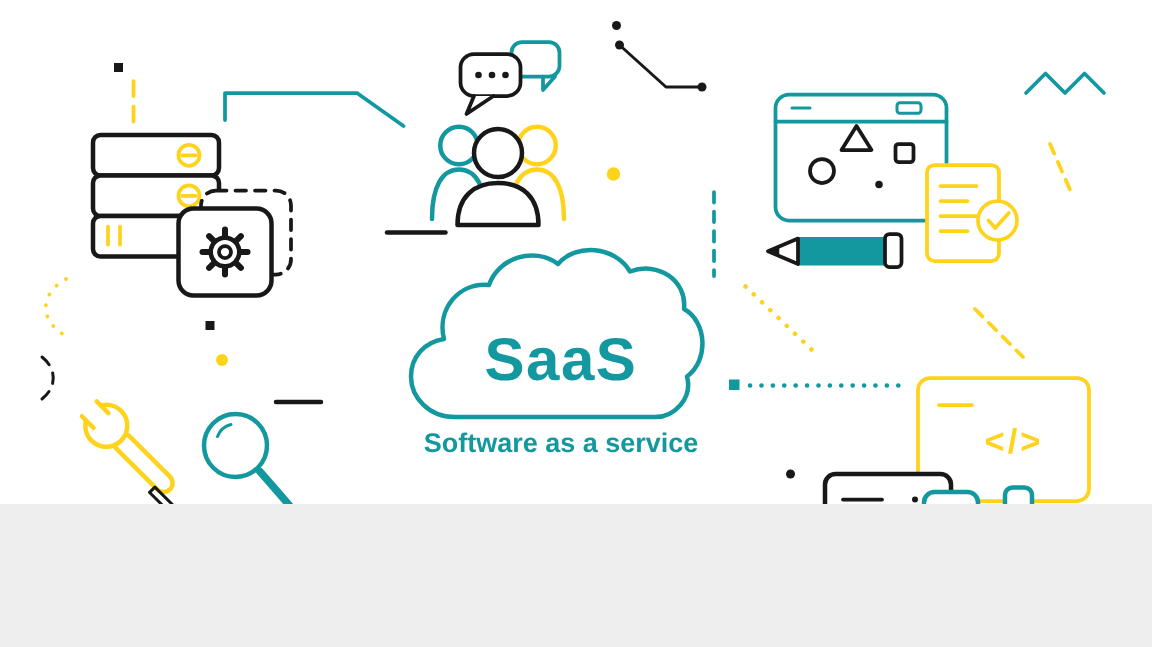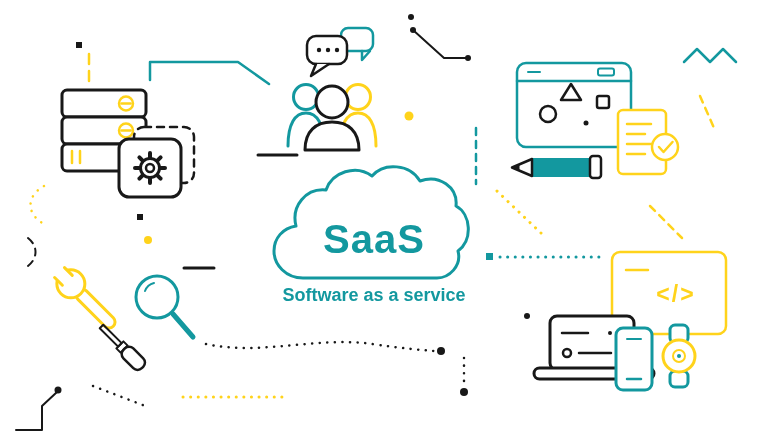--- a/index.html
+++ b/index.html
@@ -1,17 +1,17 @@
 <!DOCTYPE html>
 <html style="--teal: #13989f; --yellow: #ffd31b; --ink: #181818; --bg: #ffffff;"><head>
 <meta charset="utf-8">
 <style>
   :root { --teal:#13989f; --yellow:#ffd31b; --ink:#181818; --bg:#ffffff; }
   html,body{margin:0;padding:0;background:#eee;}
-  .canvas{position:relative;width:768px;height:431px;background:var(--bg);overflow:hidden;font-family:"Liberation Sans",sans-serif;}
+  .canvas{position:relative;width:768px;height:336px;background:var(--bg);overflow:hidden;font-family:"Liberation Sans",sans-serif;}
   svg{display:block;width:768px;height:431px;}
   svg *{stroke-linecap:round;stroke-linejoin:round;}
   .f0{fill:none}.fw{fill:#fff}.fk{fill:var(--ink)}.ft{fill:var(--teal)}.fy{fill:var(--yellow)}
   .st{stroke:var(--teal)}.sy{stroke:var(--yellow)}.sk{stroke:var(--ink)}
   .w2{stroke-width:2}.w25{stroke-width:2.5}.w3{stroke-width:3}.w4{stroke-width:4}.w5{stroke-width:5}
   .dots{stroke-dasharray:0.1 7.5}
   .dash{stroke-dasharray:7 6}
   text{font-family:"Liberation Sans",sans-serif;font-weight:bold}
   .title-main{font-size:40px;fill:var(--teal);letter-spacing:1px}
   .title-sub{font-size:18px;fill:var(--teal)}

